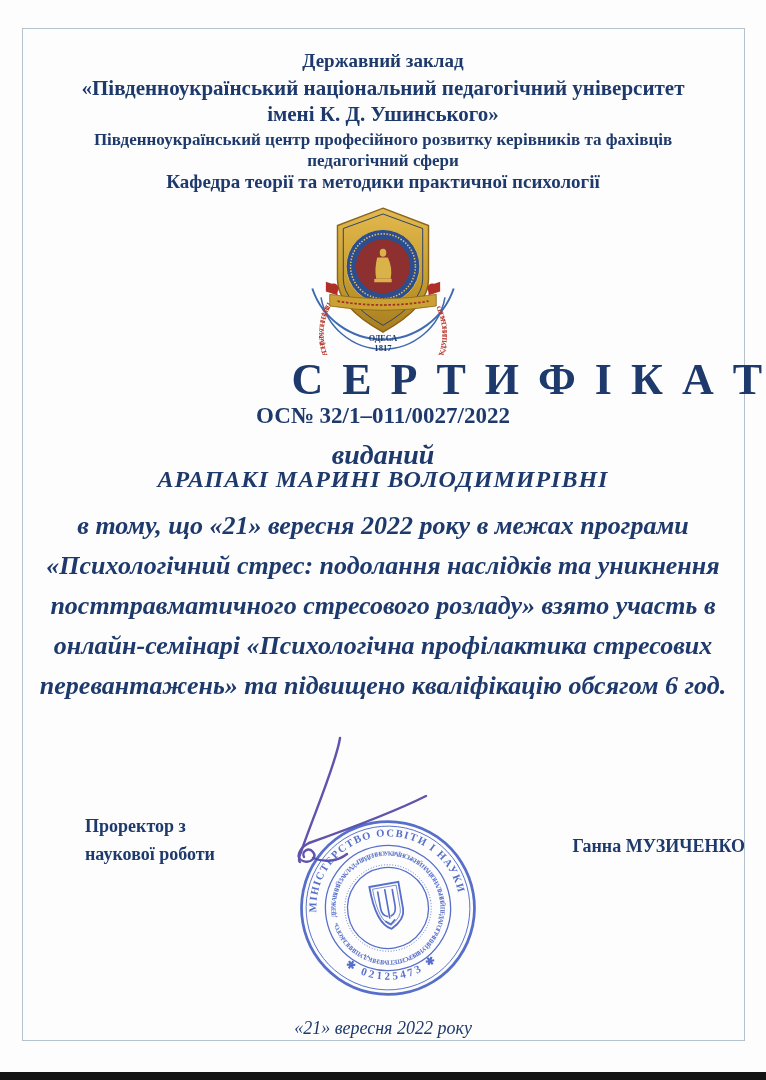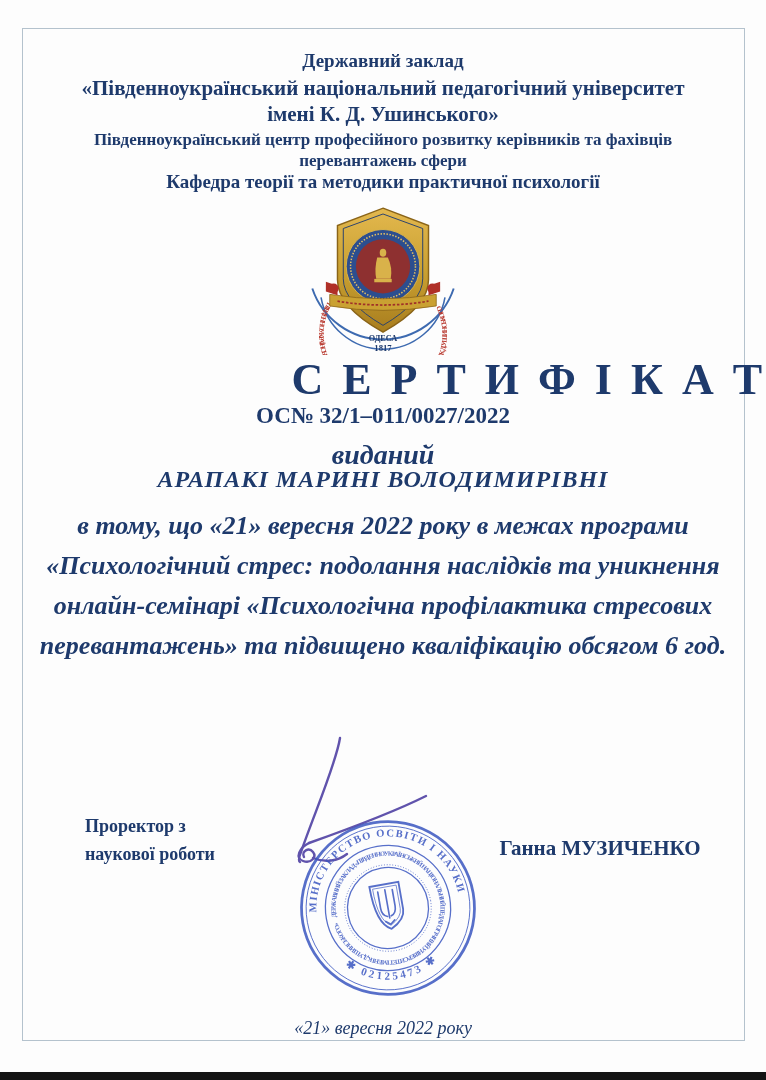--- a/index.html
+++ b/index.html
@@ -19,41 +19,41 @@
   .h-univ{top:75px;font-size:21px;line-height:26px;}
   .h-center{top:129px;font-size:17px;line-height:21px;}
   .h-dept{top:171px;font-size:19px;}
   .emblem{left:291px;top:195px;}
   .title{top:354px;font-size:44px;letter-spacing:4px;text-align:right;}
   .cert-no{top:403px;font-size:23px;}
   .issued{top:439px;font-size:28px;}
   .recipient{top:466px;font-size:24px;letter-spacing:1px;}
   .body-text{top:506px;font-size:26px;line-height:40px;}
   .sig-position{left:85px;top:812px;font-size:18px;line-height:28px;text-align:left;}
-  .sig-name{left:455px;top:836px;width:290px;text-align:center;font-size:21px;}
+  .sig-name{left:455px;top:836px;width:290px;text-align:right;font-size:18px;}
   .signature{left:268px;top:726px;}
   .stamp{left:296px;top:816px;opacity:.85;}
   .date-bottom{top:1018px;font-size:18px;font-style:italic;font-weight:400;}
   .black-bar{position:absolute;left:0;bottom:0;width:766px;height:8px;background:#141414;}
   svg text{font-family:"Liberation Serif","DejaVu Serif",serif;}
 </style>
 </head>
 <body>
 
 <div class="page">
   <div class="frame"></div>
 
   <div class="abs centered h-org b">Державний заклад</div>
   <div class="abs centered h-univ b">
     <div>«Південноукраїнський національний педагогічний університет</div>
     <div>імені К. Д. Ушинського»</div>
   </div>
   <div class="abs centered h-center b">
     <div>Південноукраїнський центр професійного розвитку керівників та фахівців</div>
-    <div>перевантажень сфери</div>
+    <div>педагогічний сфери</div>
   </div>
   <div class="abs centered h-dept b">Кафедра теорії та методики практичної психології</div>
 
   <svg class="abs emblem" width="184" height="160" viewBox="0 0 190 162">
     <defs>
       <linearGradient id="goldGrad" x1="0" y1="0" x2="0" y2="1">
         <stop offset="0" stop-color="#e3b84e"></stop>
           <stop offset="0.5" stop-color="#caa132"></stop>
           <stop offset="1" stop-color="#a87d1e"></stop>
       </linearGradient>
@@ -97,20 +97,21 @@
 
   <div class="abs centered title b">С Е Р Т И Ф І К А Т</div>
   <div class="abs centered cert-no b">ОС№ 32/1–011/0027/2022</div>
 
   <div class="abs centered issued bi">виданий</div>
   <div class="abs centered recipient bi">АРАПАКІ МАРИНІ ВОЛОДИМИРІВНІ</div>
 
   <div class="abs centered body-text bi">
     <div>в тому, що «21» вересня 2022 року в межах програми</div>
     <div>«Психологічний стрес: подолання наслідків та уникнення</div>
+    <div>посттравматичного стресового розладу» взято участь в</div>
     <div>онлайн-семінарі «Психологічна профілактика стресових</div>
     <div>перевантажень» та підвищено кваліфікацію обсягом 6 год.</div>
   </div>
 
   <div class="abs sig-position b">
     <div>Проректор з</div>
     <div>наукової роботи</div>
   </div>
   <div class="abs sig-name b">Ганна МУЗИЧЕНКО</div>
 

